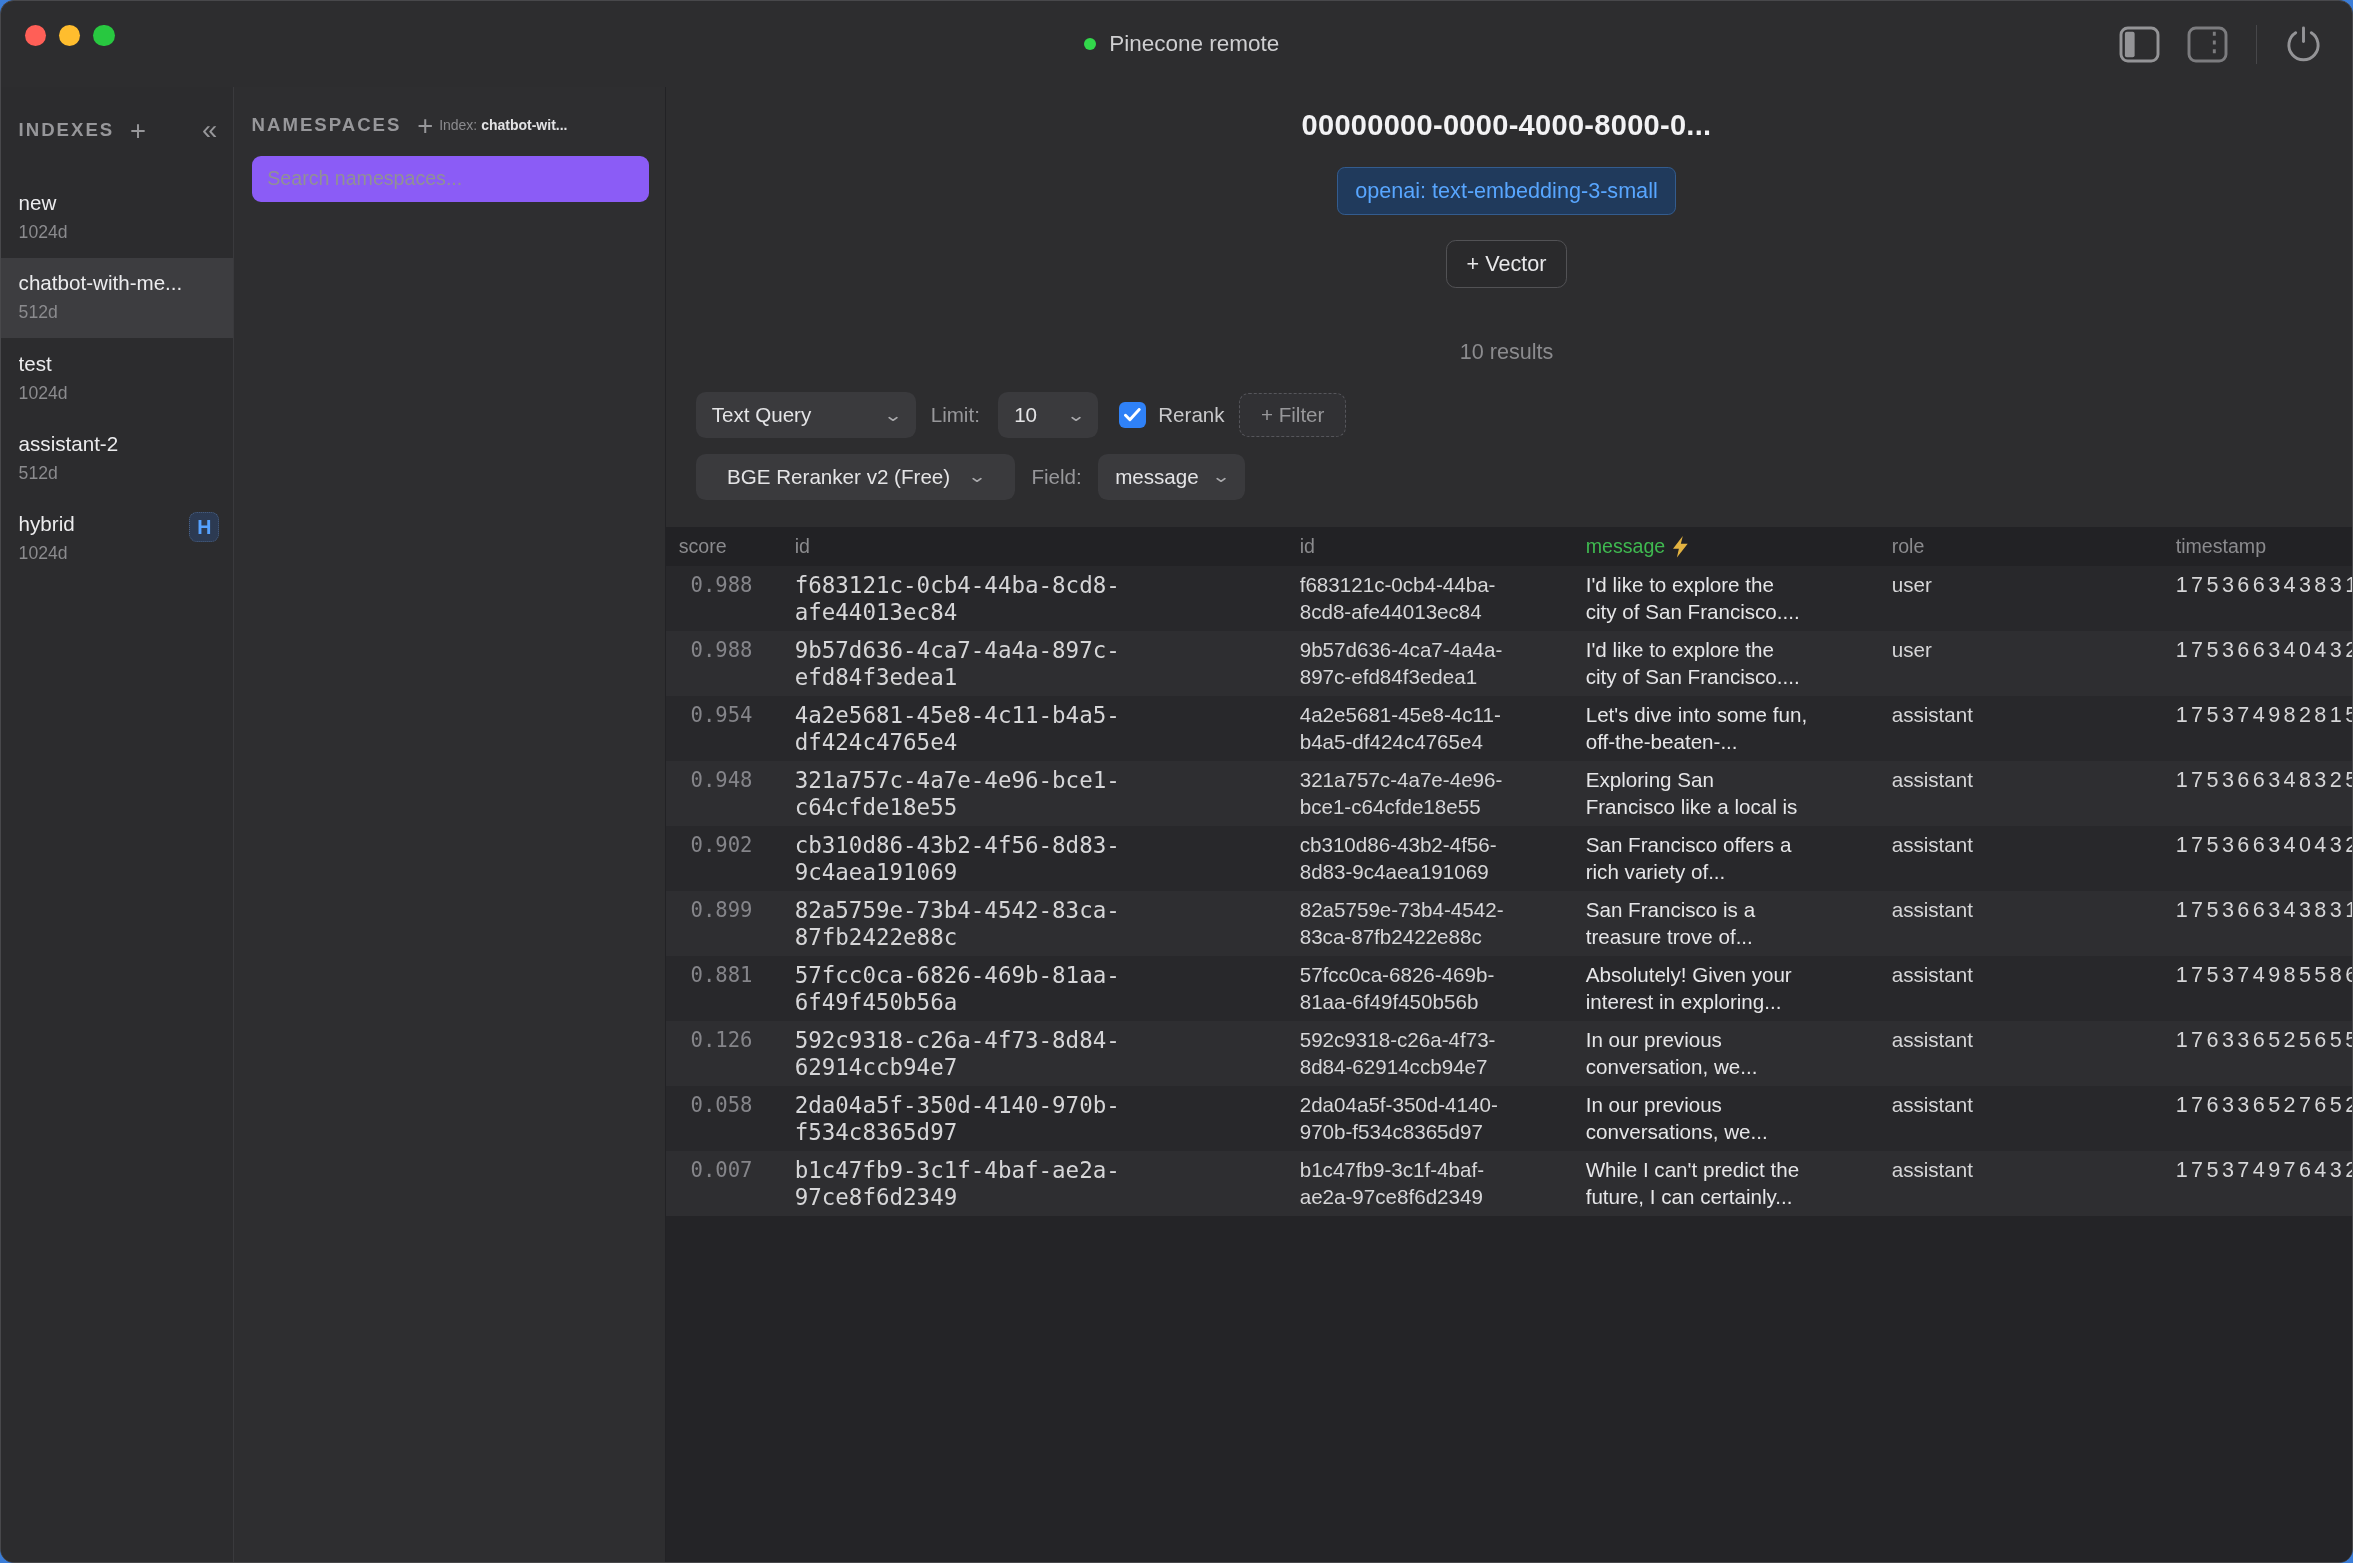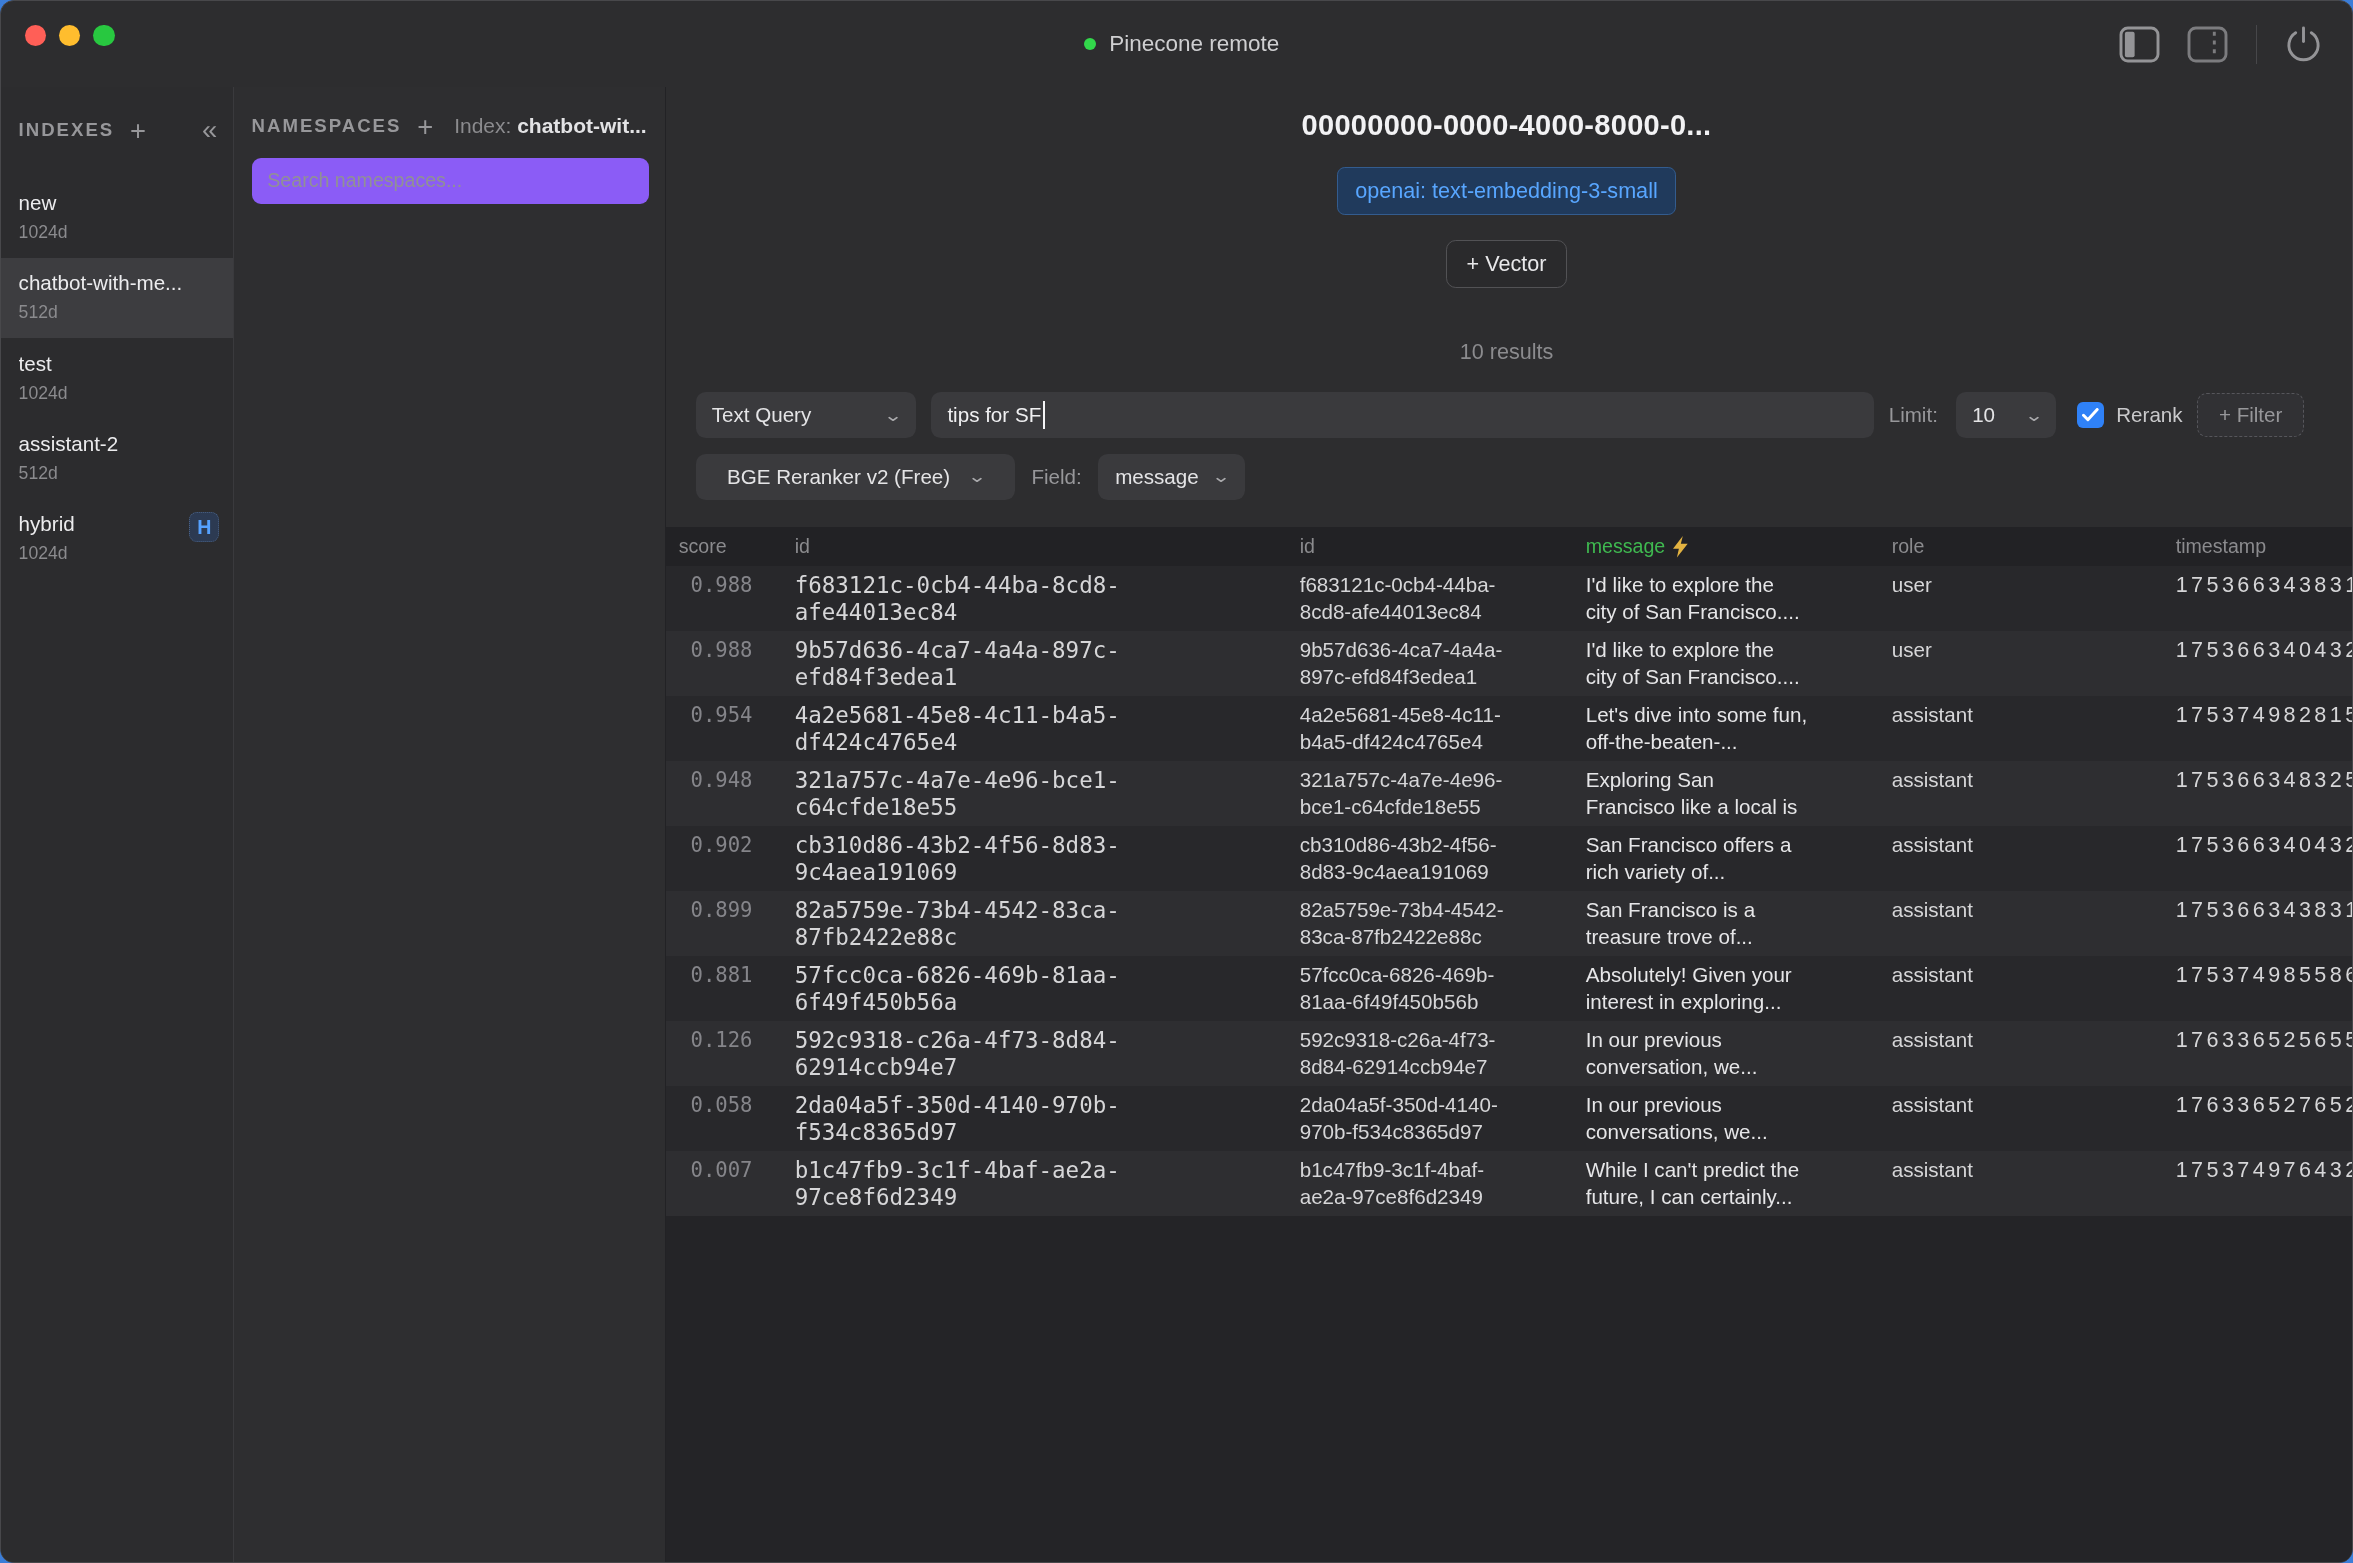--- a/index.html
+++ b/index.html
@@ -21,21 +21,21 @@
   
   .content { position:absolute; top:86px; bottom:0; left:0; right:0; display:flex; }
   .sidebar { width:233px; background:#2c2c2e; border-right:1px solid #3a3a3d; }
   .namespaces { width:432px; background:#2e2e30; border-right:1px solid #222225; display:flex; flex-direction:column; }
   .main { flex:1; background:#2d2d2f; display:flex; flex-direction:column; overflow:hidden; }
 
   .panel-header { display:flex; align-items:center; padding:27.4px 15.7px 0 17.6px; color:#97979a; }
   .panel-title { font-size:18.6px; font-weight:700; letter-spacing:2px; }
   .plus-icon { font-size:27.4px; font-weight:400; color:#97979a; margin-left:15.7px; line-height:19.6px; }
   .collapse-icon { margin-left:auto; font-size:27.4px; color:#97979a; }
-  .index-ctx { margin-left:21px; font-size:21px; color:#8b8b8e; white-space:nowrap; overflow:hidden; text-overflow:ellipsis; flex:1; }
+  .index-ctx { margin-left:6px; font-size:14px; color:#8b8b8e; white-space:nowrap; overflow:hidden; text-overflow:ellipsis; flex:1; }
   .index-ctx b { color:#e3e3e5; font-weight:700; }
 
   
   .side-list { margin-top:31px; }
   .side-item { position:relative; padding:13.7px 15.7px 14.7px 17.6px; cursor:default; }
   .side-item.selected { background:#3d3d40; }
   .side-name { font-size:20.6px; color:#ececee; white-space:nowrap; overflow:hidden; text-overflow:ellipsis; }
   .side-dim { margin-top:6.9px; font-size:17.6px; color:#8b8b8e; }
   .side-badge { position:absolute; right:13.7px; top:13.7px; width:30px; height:30px; border-radius:7.8px; background:#2c3a52; border:1px dotted #4a6285; color:#55a1ff; font-size:19.6px; font-weight:700; display:none; align-items:center; justify-content:center; }
   .side-item.has-badge .side-badge { display:flex; }
@@ -184,24 +184,20 @@
         <span class="vector-btn">+ Vector</span>
         <span class="spacer"></span>
         <span class="results-label">10 results</span>
       </div>
 
       <div class="query-row">
         <div class="control sel-text-query">
           <span>Text Query</span>
           <span class="chev">⌄</span>
         </div>
-        <div class="query-input">
-          <span>tips for SF</span>
-          <span class="caret"></span>
-        </div>
         <span class="limit-label">Limit:</span>
         <div class="control sel-limit">
           <span>10</span>
           <span class="chev">⌄</span>
         </div>
         <div class="checkbox">
           <svg width="16.7" height="13.7" viewBox="0 0 17 14">
             <polyline points="1.5,7.5 6,12 15.5,1.5" fill="none" stroke="#ffffff" stroke-width="3" stroke-linecap="round" stroke-linejoin="round"></polyline>
           </svg>
         </div>

